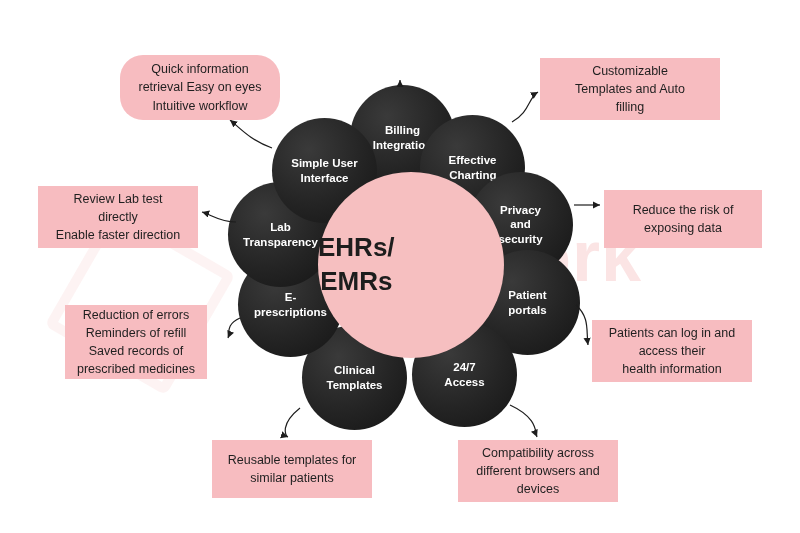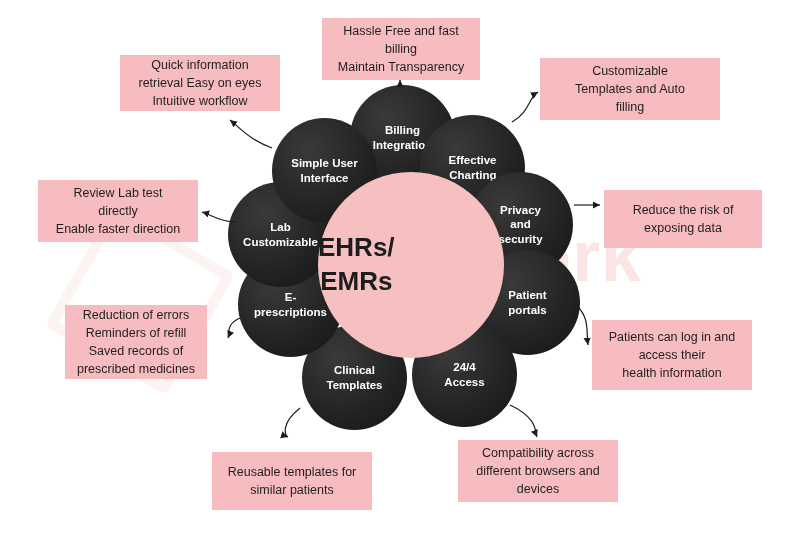--- a/index.html
+++ b/index.html
@@ -139,83 +139,78 @@
   <div class="petal" style="left:468px;top:172px;width:105px;height:105px;">
     <span style="white-space:pre-line;">Privacy
 and
 security</span>
   </div>
   <div class="petal" style="left:475px;top:250px;width:105px;height:105px;align-items:center;">
     <span style="white-space:pre-line;">Patient
 portals</span>
   </div>
   <div class="petal" style="left:412px;top:322px;width:105px;height:105px;">
-    <span style="white-space:pre-line;">24/4
+    <span style="white-space:pre-line;">24/7
 Access</span>
   </div>
   <div class="petal" style="left:302px;top:325px;width:105px;height:105px;">
     <span style="white-space:pre-line;">Clinical
 Templates</span>
   </div>
   <div class="petal" style="left:238px;top:252px;width:105px;height:105px;">
     <span style="white-space:pre-line;">E-
 prescriptions</span>
   </div>
   <div class="petal" style="left:228px;top:182px;width:105px;height:105px;">
     <span style="white-space:pre-line;">Lab
-Customizable</span>
+Transparency</span>
   </div>
   <div class="petal" style="left:272px;top:118px;width:105px;height:105px;">
     <span style="white-space:pre-line;">Simple User
 Interface</span>
   </div>
 
   <div class="core" style="left:318px;top:172px;width:186px;height:186px;">
     <span style="white-space:pre-line;">EHRs/
 EMRs</span>
   </div>
 
-  <div class="callout" style="left:322px;top:18px;width:158px;height:62px;">
-    <span>Hassle Free and fast
-billing
-Maintain Transparency</span>
-  </div>
   <div class="callout" style="left:540px;top:58px;width:180px;height:62px;">
     <span>Customizable
 Templates and Auto
 filling</span>
   </div>
   <div class="callout" style="left:604px;top:175px;width:158px;height:58px;margin-top:15px;">
     <span>Reduce the risk of
 exposing data</span>
   </div>
-  <div class="callout" style="left:592px;top:320px;width:160px;height:70px;text-align:center;">
+  <div class="callout" style="left:592px;top:320px;width:160px;height:62px;text-align:center;">
     <span>Patients can log in and
 access their
 health information</span>
   </div>
   <div class="callout" style="left:458px;top:440px;width:160px;height:62px;">
     <span>Compatibility across
 different browsers and
 devices</span>
   </div>
-  <div class="callout" style="left:212px;top:440px;width:160px;height:58px;margin-top:12px;">
+  <div class="callout" style="left:212px;top:440px;width:160px;height:58px;">
     <span>Reusable templates for
 similar patients</span>
   </div>
   <div class="callout" style="left:65px;top:305px;width:142px;height:74px;">
     <span>Reduction of errors
 Reminders of refill
 Saved records of
 prescribed medicines</span>
   </div>
-  <div class="callout" style="left:38px;top:180px;width:160px;height:62px;">
+  <div class="callout" style="left:38px;top:186px;width:160px;height:62px;">
     <span>Review Lab test
 directly
 Enable faster direction</span>
   </div>
-  <div class="callout" style="left:120px;top:55px;width:160px;height:56px;">
+  <div class="callout" style="left:120px;top:55px;width:160px;height:65px;border-radius:23px;">
     <span>Quick information
 retrieval Easy on eyes
 Intuitive workflow</span>
   </div>
 
 </div>
 
 </body></html>

